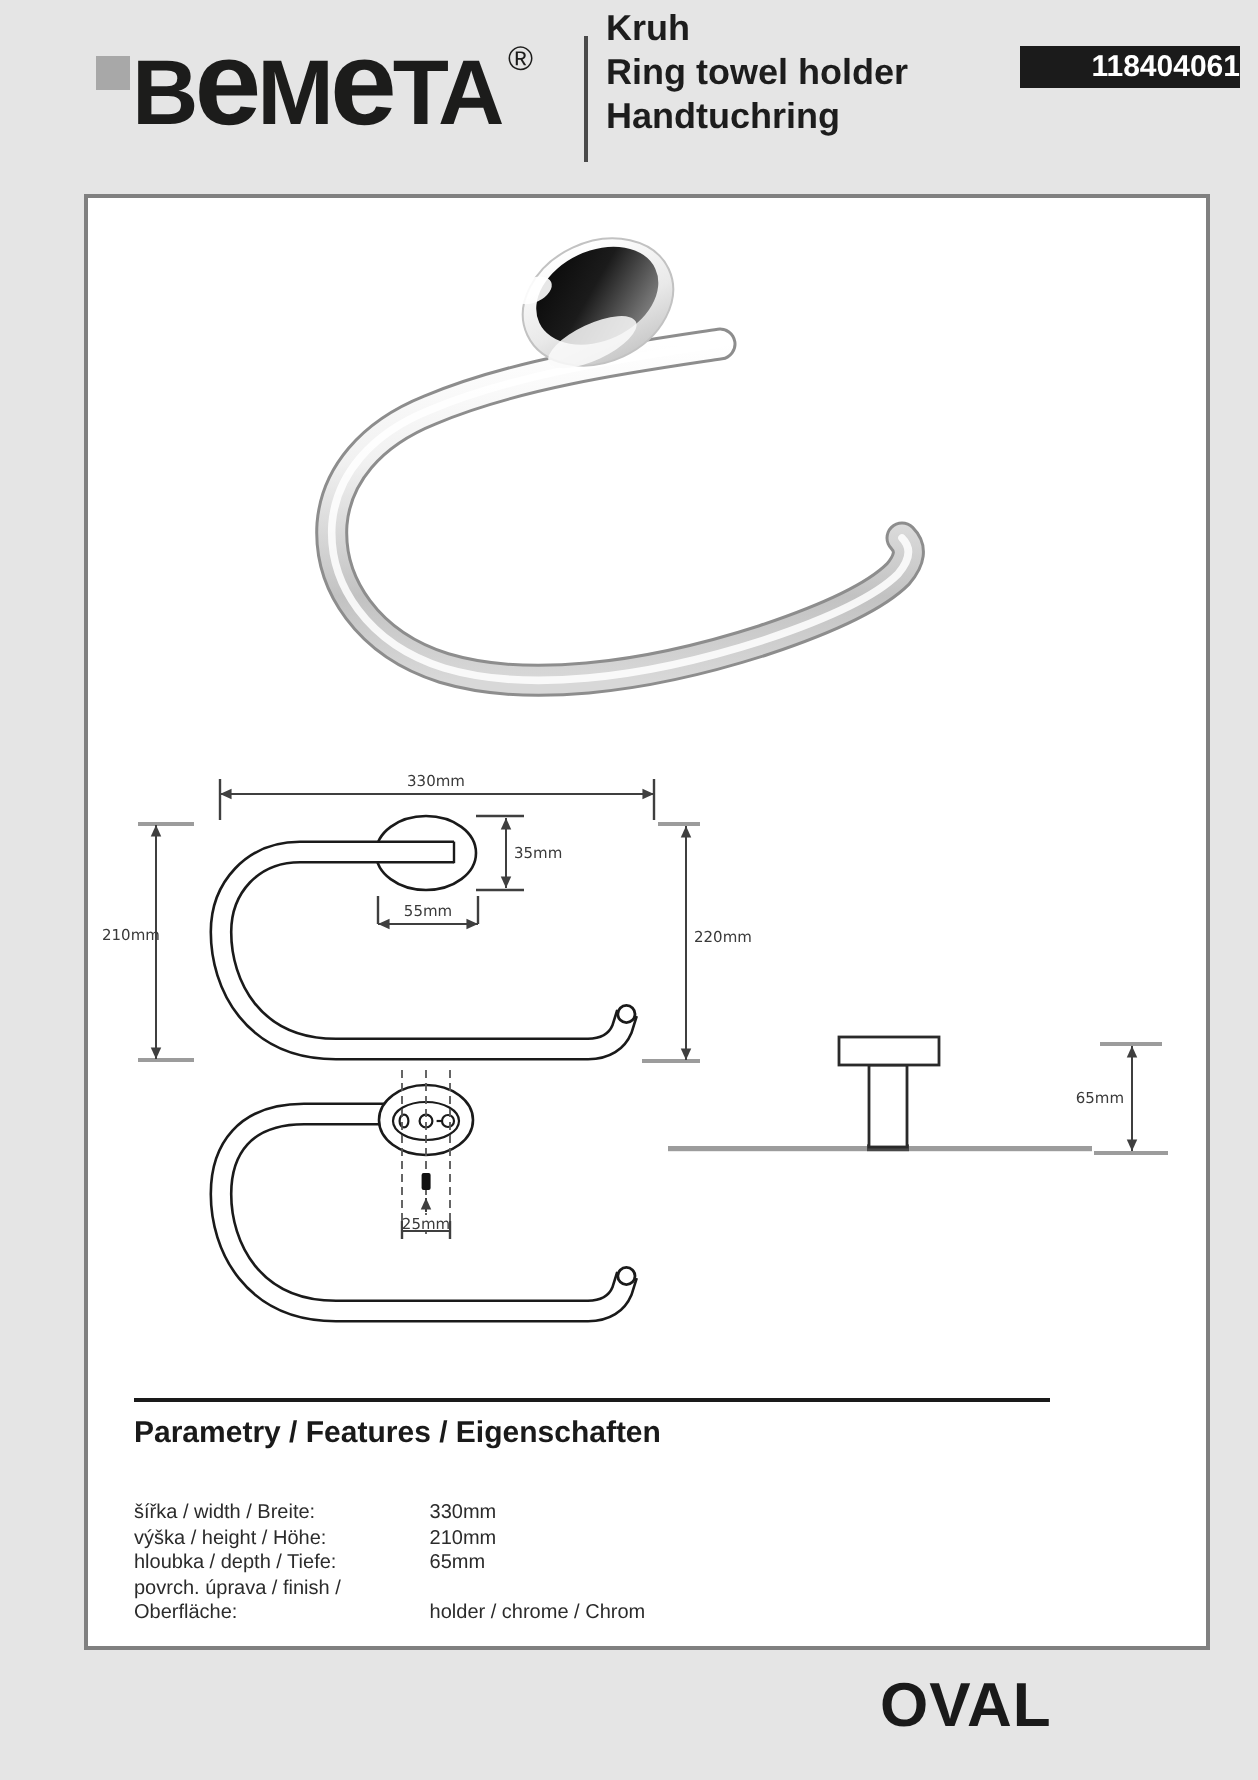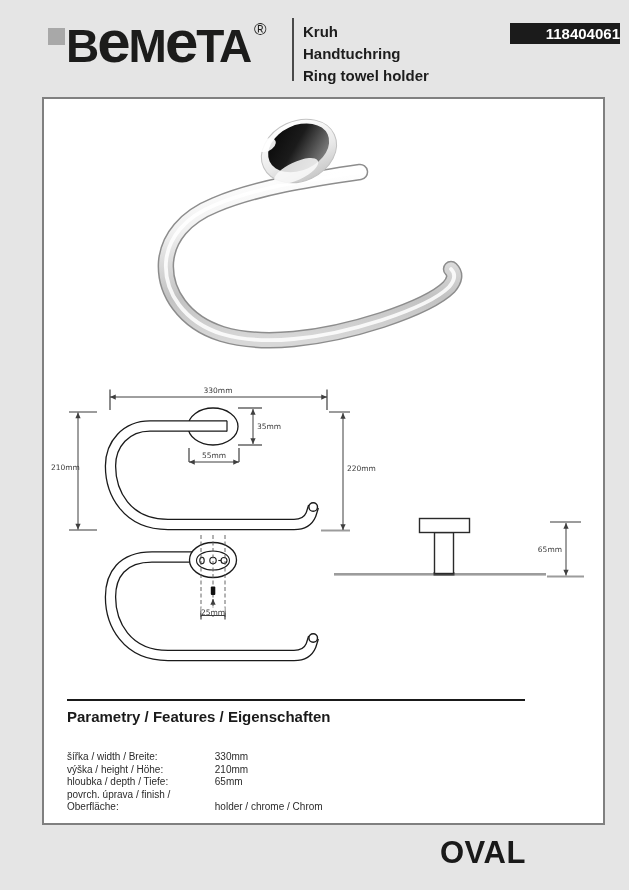--- a/index.html
+++ b/index.html
@@ -6,21 +6,21 @@
   .page{position:relative;width:629px;height:890px;background:#e5e5e5;overflow:hidden;
         font-family:"Liberation Sans",sans-serif;}
 
   
   .logo-square{position:absolute;left:48px;top:28px;width:17px;height:17px;background:#a8a8a8;}
   .logo-text{position:absolute;left:66px;top:19px;font-weight:bold;font-size:46px;line-height:46px;
              letter-spacing:-2px;color:#1c1c1b;white-space:nowrap;}
   .logo-text .le{font-size:60px;}
   .logo-reg{position:absolute;left:254px;top:20px;font-size:17px;font-weight:normal;color:#1c1c1b;}
   .header-divider{position:absolute;left:292px;top:18px;width:2px;height:63px;background:#4a4a4a;}
-  .product-names{position:absolute;left:303px;top:21px;font-weight:bold;font-size:15px;
+  .product-names{position:absolute;left:303px;top:3px;font-weight:bold;font-size:18px;
                  line-height:22px;color:#1d1d1d;}
   .code-badge{position:absolute;left:510px;top:23px;width:110px;height:21px;background:#1b1b1b;
               color:#ffffff;font-weight:bold;font-size:15px;text-align:right;line-height:21px;}
 
   
   .main-box{position:absolute;left:42px;top:97px;width:563px;height:728px;box-sizing:border-box;
             border:2px solid #808080;background:#ffffff;}
   .sheet-svg{position:absolute;left:42px;top:97px;}
 
   
@@ -48,22 +48,22 @@
 <body>
 
 <div class="page">
 
   <div class="logo-square"></div>
   <div class="logo-text"><span>B</span><span class="le">e</span><span>M</span><span class="le">e</span><span>T</span><span>A</span></div>
   <div class="logo-reg">®</div>
   <div class="header-divider"></div>
   <div class="product-names">
     <div>Kruh</div>
+    <div>Ring towel holder</div>
     <div>Handtuchring</div>
-    <div>Ring towel holder</div>
   </div>
   <div class="code-badge">118404061</div>
 
   <div class="main-box"></div>
 
   <svg class="sheet-svg" width="563" height="728" viewBox="42 97 563 728" xmlns="http://www.w3.org/2000/svg">
     <defs>
       <marker id="arr" viewBox="0 0 8 8" refX="7.2" refY="4" markerWidth="7" markerHeight="7" orient="auto-start-reverse">
         <path d="M0.6,1 L7.2,4 L0.6,7 z" fill="#3f3f3f"></path>
       </marker>

